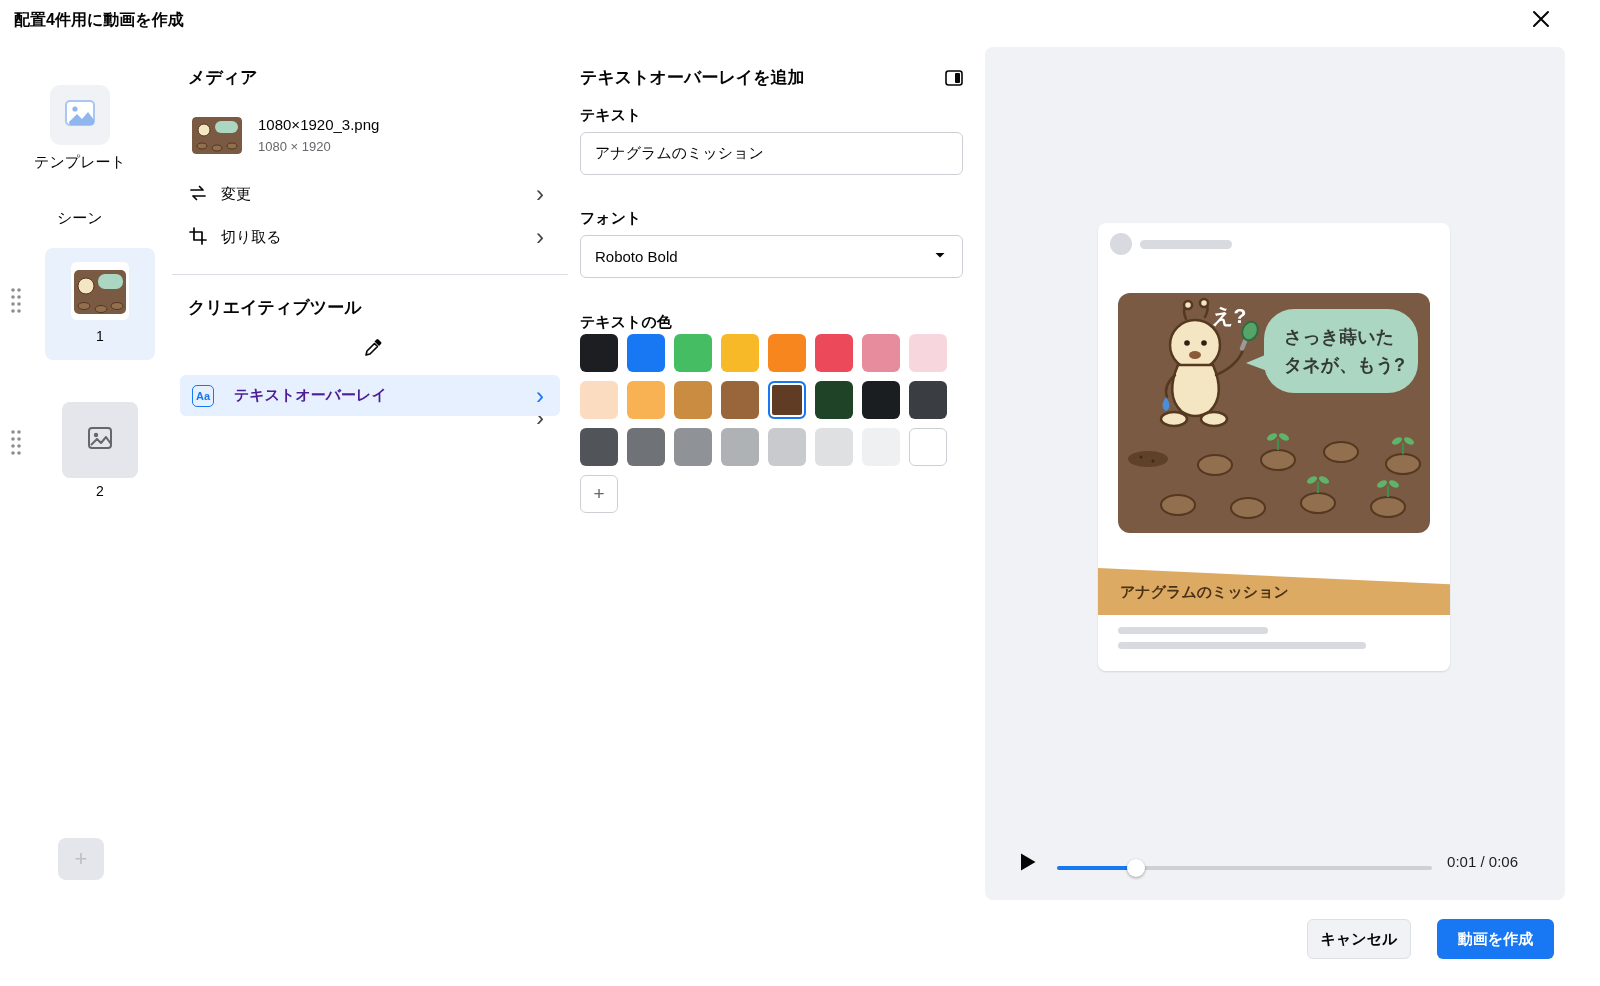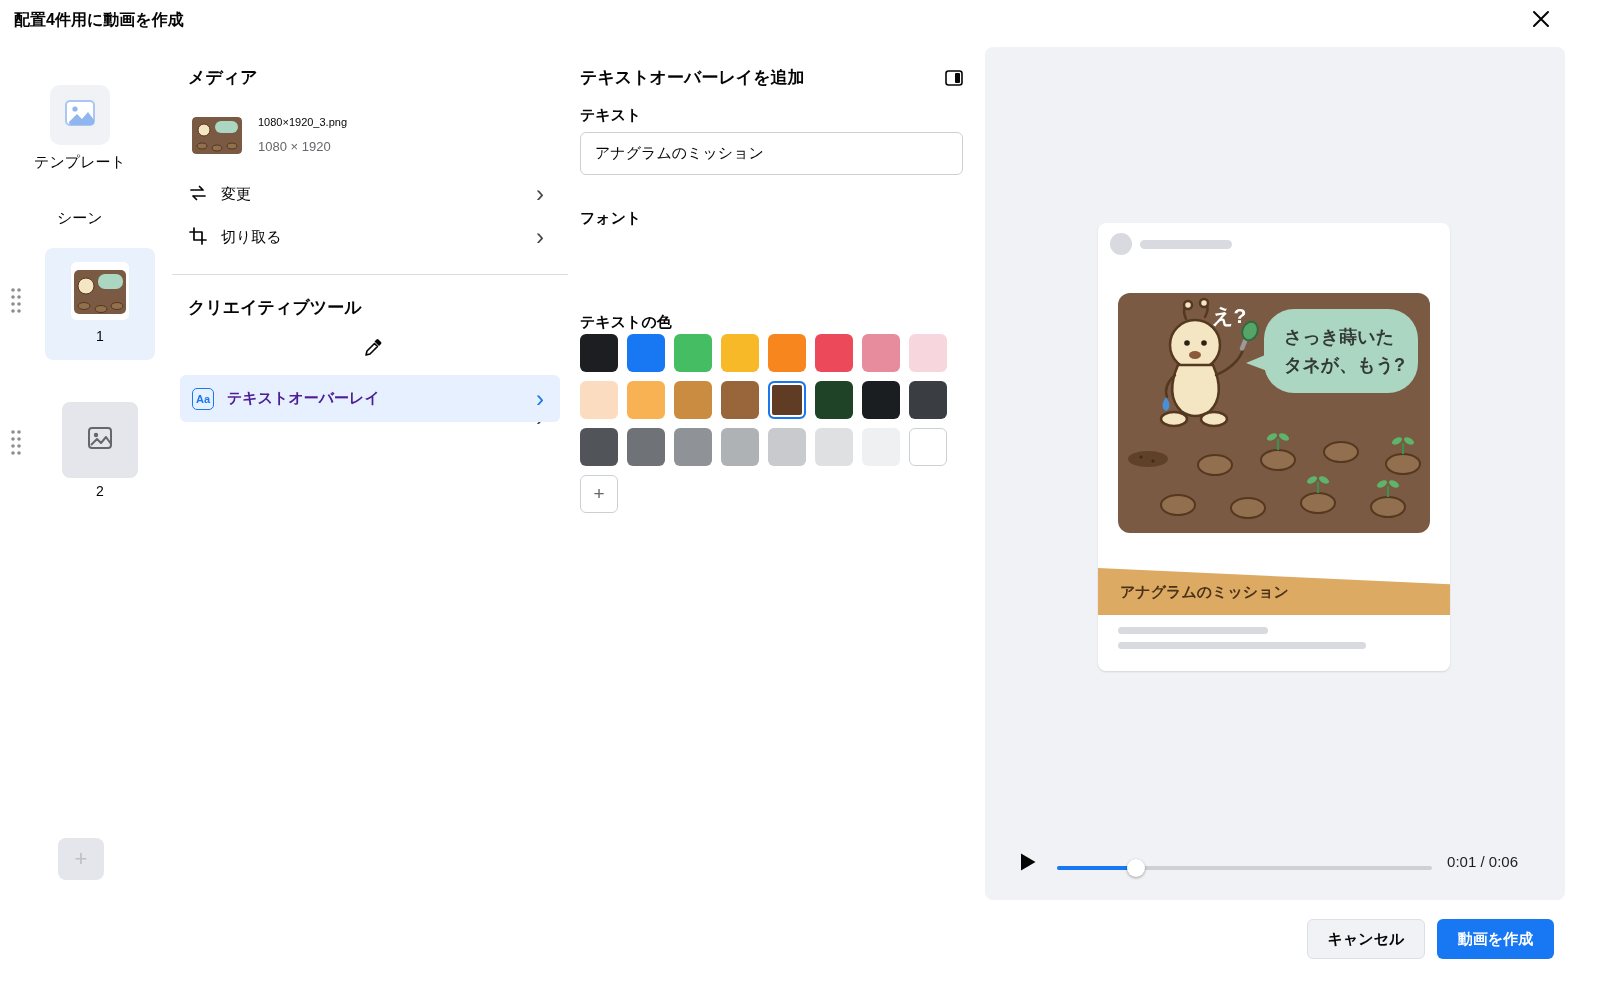--- a/index.html
+++ b/index.html
@@ -24,29 +24,29 @@
   .scene-item.selected { background:#e8f1fc; }
   .scene-thumb { width:58px; height:58px; border-radius:6px; overflow:hidden; background:#fff; }
   .scene-num { font-size:14px; color:#050505; }
   .scene2-box { left:62px; top:402px; width:76px; height:76px; background:#e4e6eb; border-radius:8px; display:flex; align-items:center; justify-content:center; cursor:pointer; }
   .scene2-num { left:45px; top:483px; width:110px; text-align:center; font-size:14px; }
   .add-scene-btn { left:58px; top:838px; width:46px; height:42px; background:#e4e6eb; border-radius:8px; display:flex; align-items:center; justify-content:center; font-size:22px; color:#bcc0c4; cursor:pointer; }
 
   
   .media-heading { left:188px; top:66px; font-size:17px; font-weight:700; }
   .media-thumb { left:192px; top:117px; width:50px; height:37px; border-radius:4px; overflow:hidden; }
-  .file-name { left:258px; top:116px; font-size:11px; }
+  .file-name { left:258px; top:116px; font-size:15px; }
   .file-dims { left:258px; top:139px; font-size:13px; color:#65676b; }
   .action-row { left:188px; width:370px; height:36px; display:flex; align-items:center; gap:13px; cursor:pointer; font-size:15px; }
   .row-change { top:176px; } .row-crop { top:219px; }
   .chev { margin-left:auto; font-size:24px; line-height:1; color:#44484d; font-weight:400; padding-right:14px; }
   .divider { left:172px; top:274px; width:396px; height:1px; background:#dadde1; }
   .creative-heading { left:188px; top:296px; font-size:17px; font-weight:700; }
   .row-bgcolor { top:338px;flex-direction:column; }
-  .overlay-row { left:180px; top:375px; width:380px; height:47px; background:#e7f0fe; border-radius:6px; display:flex; align-items:center; gap:13px; padding:0 2px 0 12px; cursor:pointer; font-size:15px; }
+  .overlay-row { left:180px; top:375px; width:380px; height:41px; background:#e7f0fe; border-radius:6px; display:flex; align-items:center; gap:20px; padding:0 2px 0 12px; cursor:pointer; font-size:15px; }
   .overlay-row .lbl { color:#4c1d95; font-weight:600; }
   .overlay-row .chev { color:#1877f2; }
   .aa-icon { width:22px; height:22px; border:1.6px solid #1877f2; border-radius:5px; display:flex; align-items:center; justify-content:center; font-size:11px; font-weight:700; color:#1877f2; }
 
   
   .overlay-heading { left:580px; top:66px; font-size:17px; font-weight:700; }
   .panel-toggle { left:942px; top:68px; width:24px; height:24px; display:flex; align-items:center; justify-content:center; cursor:pointer; }
   .field-label { left:580px; font-size:15px; font-weight:600; }
   .lbl-text { top:106px; } .lbl-font { top:209px; } .lbl-color { top:313px; }
   .text-input { left:580px; top:132px; width:383px; height:43px; border:1px solid #ccd0d5; border-radius:6px; font-size:15px; padding:0 14px; font-family:inherit; color:#050505; background:#fff; }
@@ -70,21 +70,21 @@
   .ph1 { top:404px; width:150px; } .ph2 { top:419px; width:248px; }
 
   .play-btn { position:absolute; left:30px; top:804px; width:26px; height:26px; display:flex; align-items:center; justify-content:center; cursor:pointer; }
   .slider { position:absolute; left:72px; top:812px; width:375px; height:18px; cursor:pointer; }
   .slider .track { position:absolute; left:0; top:7px; width:100%; height:4px; border-radius:2px; background:#ced0d4; }
   .slider .fill { position:absolute; left:0; top:7px; height:4px; border-radius:2px; background:#1877f2; }
   .slider .thumb { position:absolute; top:9px; width:18px; height:18px; border-radius:50%; background:#fff; box-shadow:0 1px 3px rgba(0,0,0,.35); transform:translate(-50%,-50%); cursor:grab; }
   .time-label { position:absolute; right:47px; top:806px; font-size:15px; color:#1c1e21; }
 
   
-  .cancel-btn { left:1307px; top:919px; width:118px; height:40px; background:#f0f2f5; border:1px solid #dcdfe3; border-radius:6px; display:flex; align-items:center; justify-content:center; font-size:15px; font-weight:600; cursor:pointer; }
+  .cancel-btn { left:1307px; top:919px; width:104px; height:40px; background:#f0f2f5; border:1px solid #dcdfe3; border-radius:6px; display:flex; align-items:center; justify-content:center; font-size:15px; font-weight:600; cursor:pointer; }
   .create-btn { left:1437px; top:919px; width:117px; height:40px; background:#1877f2; color:#fff; border-radius:6px; display:flex; align-items:center; justify-content:center; font-size:15px; font-weight:600; cursor:pointer; }
 </style>
 </head>
 <body>
 
 <div class="stage">
 
   <div class="abs dlg-title">配置4件用に動画を作成</div>
   <div class="abs close-btn">
     <span>
@@ -233,20 +233,28 @@
         <rect x="2" y="3" width="16" height="14" rx="2.5" fill="none" stroke="#050505" stroke-width="1.6"></rect>
         <rect x="11" y="5" width="5" height="10" rx="1" fill="#050505"></rect>
       </svg>
     </span>
   </div>
 
   <div class="abs field-label lbl-text">テキスト</div>
   <input class="abs text-input" type="text" value="アナグラムのミッション" style="">
 
   <div class="abs field-label lbl-font">フォント</div>
+  <div class="abs font-select">
+    <span>Roboto Bold</span>
+    <span class="caret">
+      <svg width="16" height="16" viewBox="0 0 16 16">
+          <path d="M3.5 6 l4.5 4.5 4.5 -4.5 z" fill="#050505"></path>
+        </svg>
+    </span>
+  </div>
 
   <div class="abs field-label lbl-color">テキストの色</div>
   <div class="abs color-grid">
       <div class="swatch" style="background: rgb(28, 30, 33);"></div>
       <div class="swatch" style="background: rgb(24, 119, 242);"></div>
       <div class="swatch" style="background: rgb(69, 189, 98);"></div>
       <div class="swatch" style="background: rgb(247, 185, 40);"></div>
       <div class="swatch" style="background: rgb(247, 134, 30);"></div>
       <div class="swatch" style="background: rgb(236, 74, 90);"></div>
       <div class="swatch" style="background: rgb(231, 140, 157);"></div>

